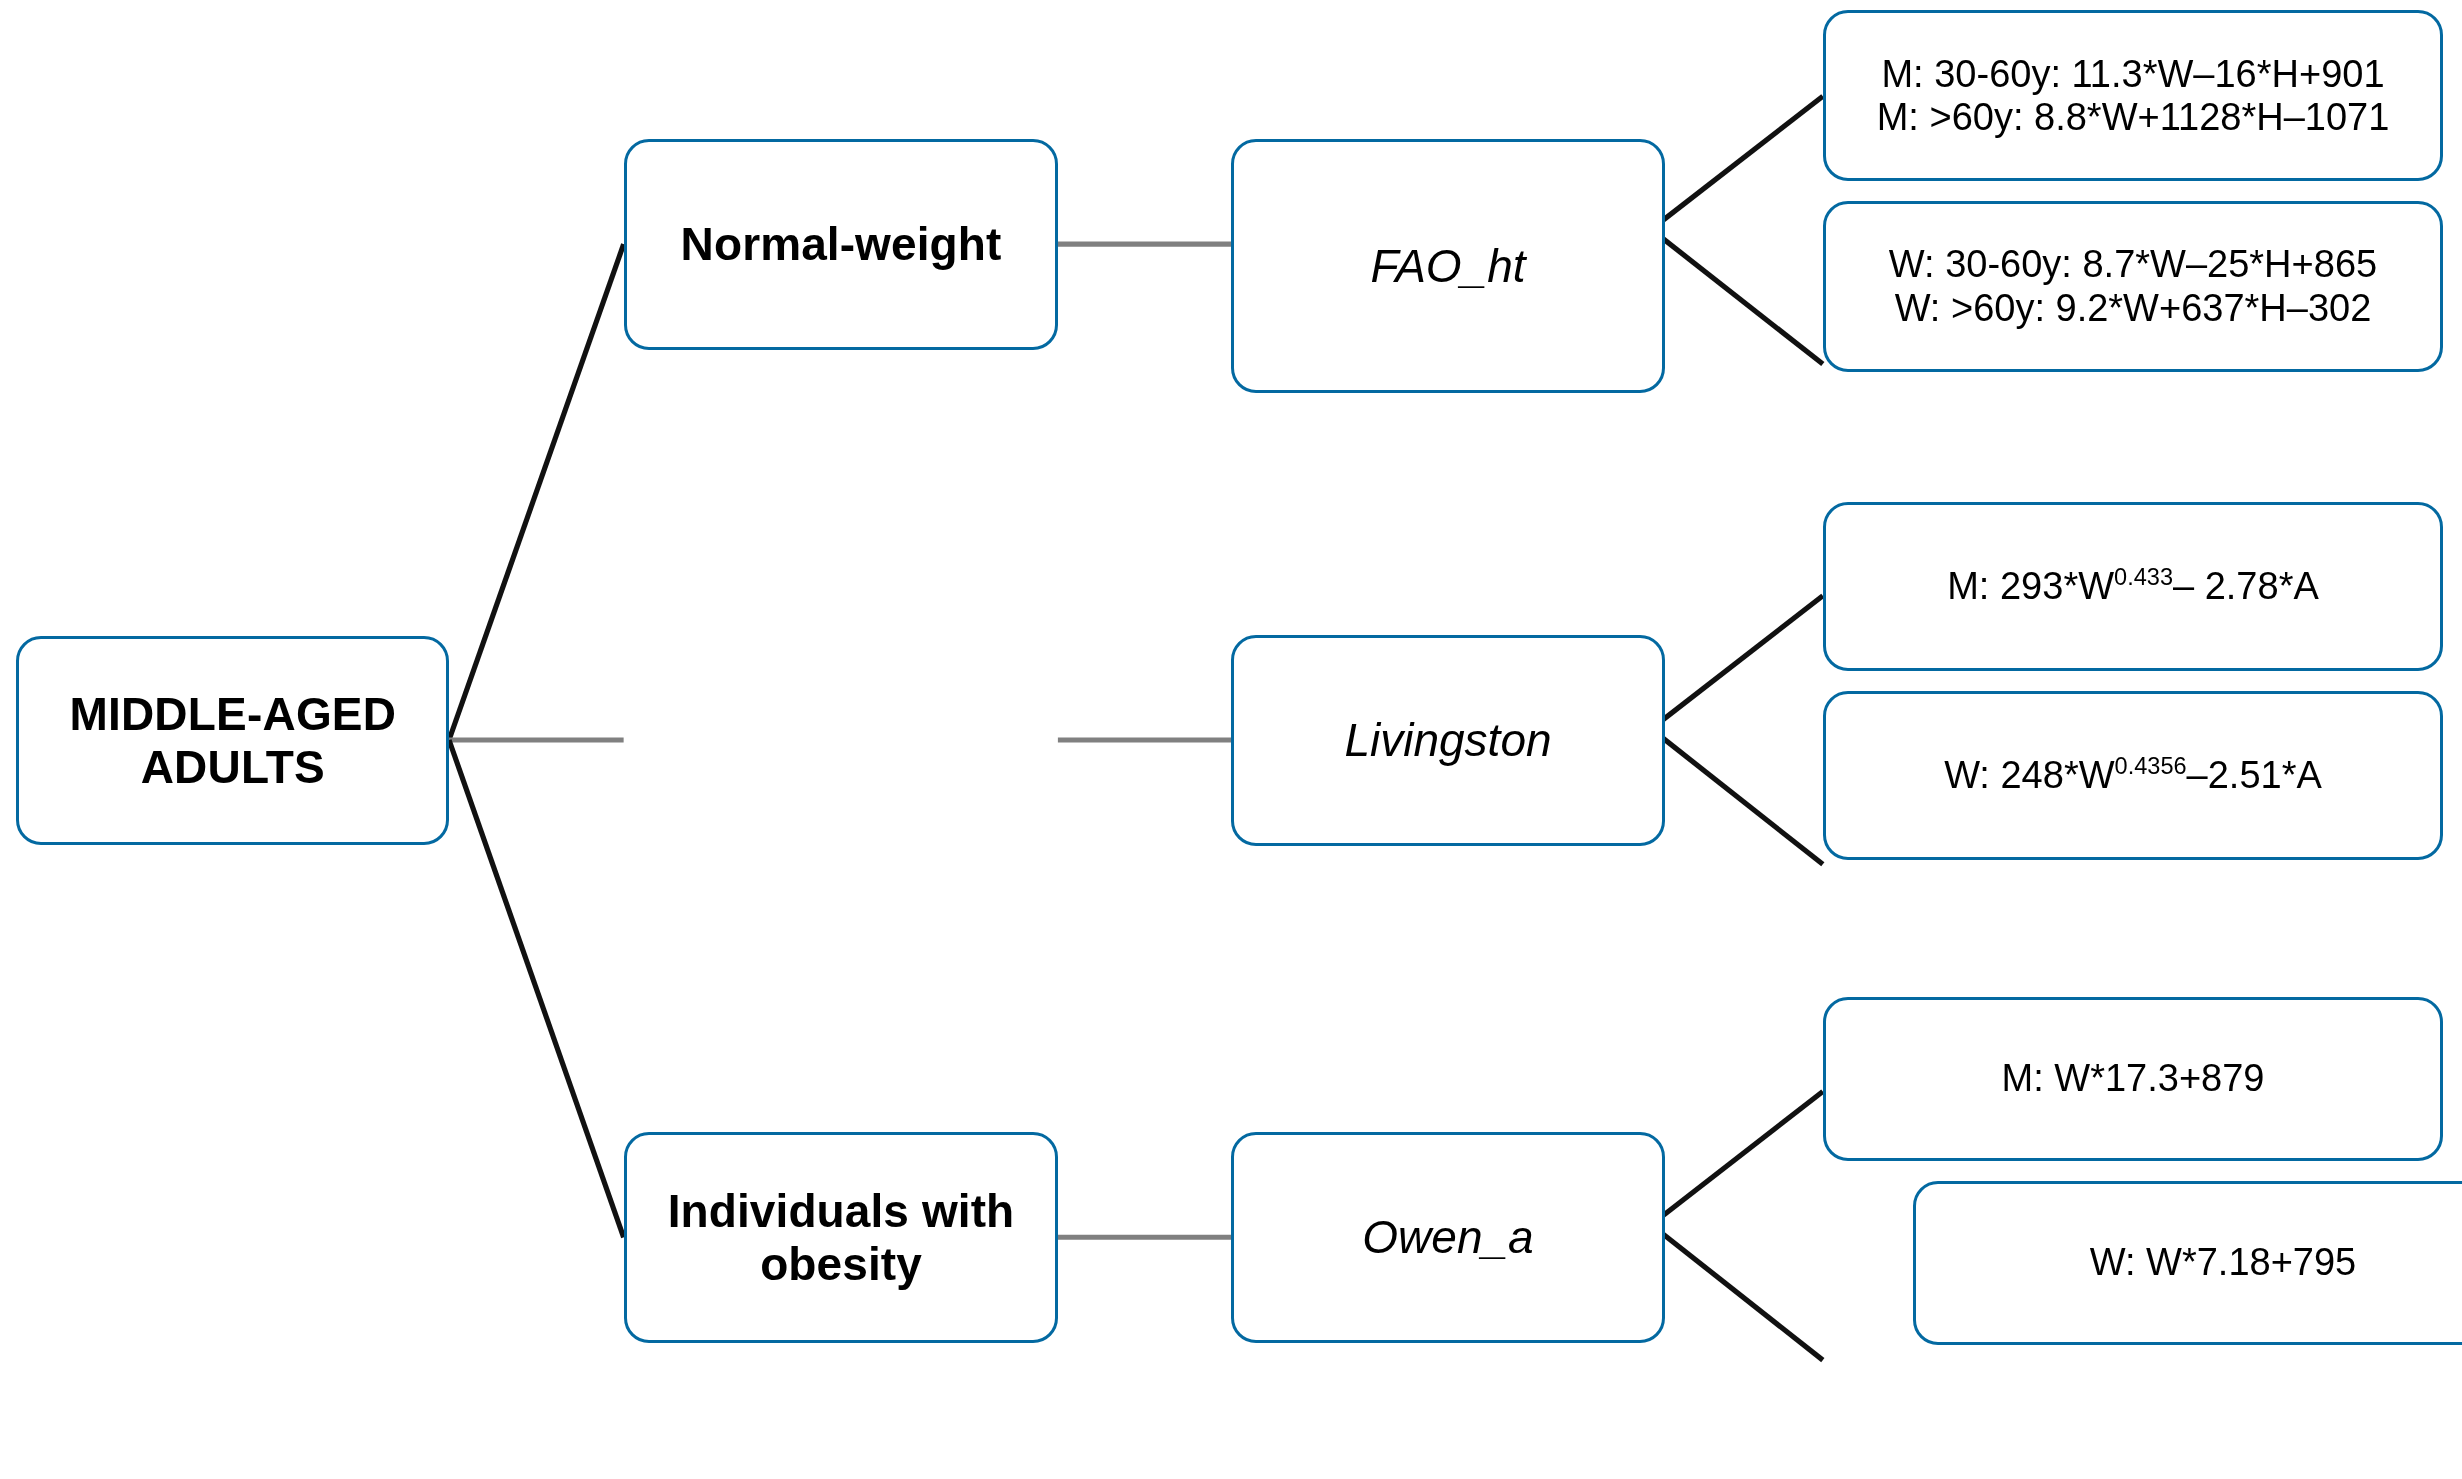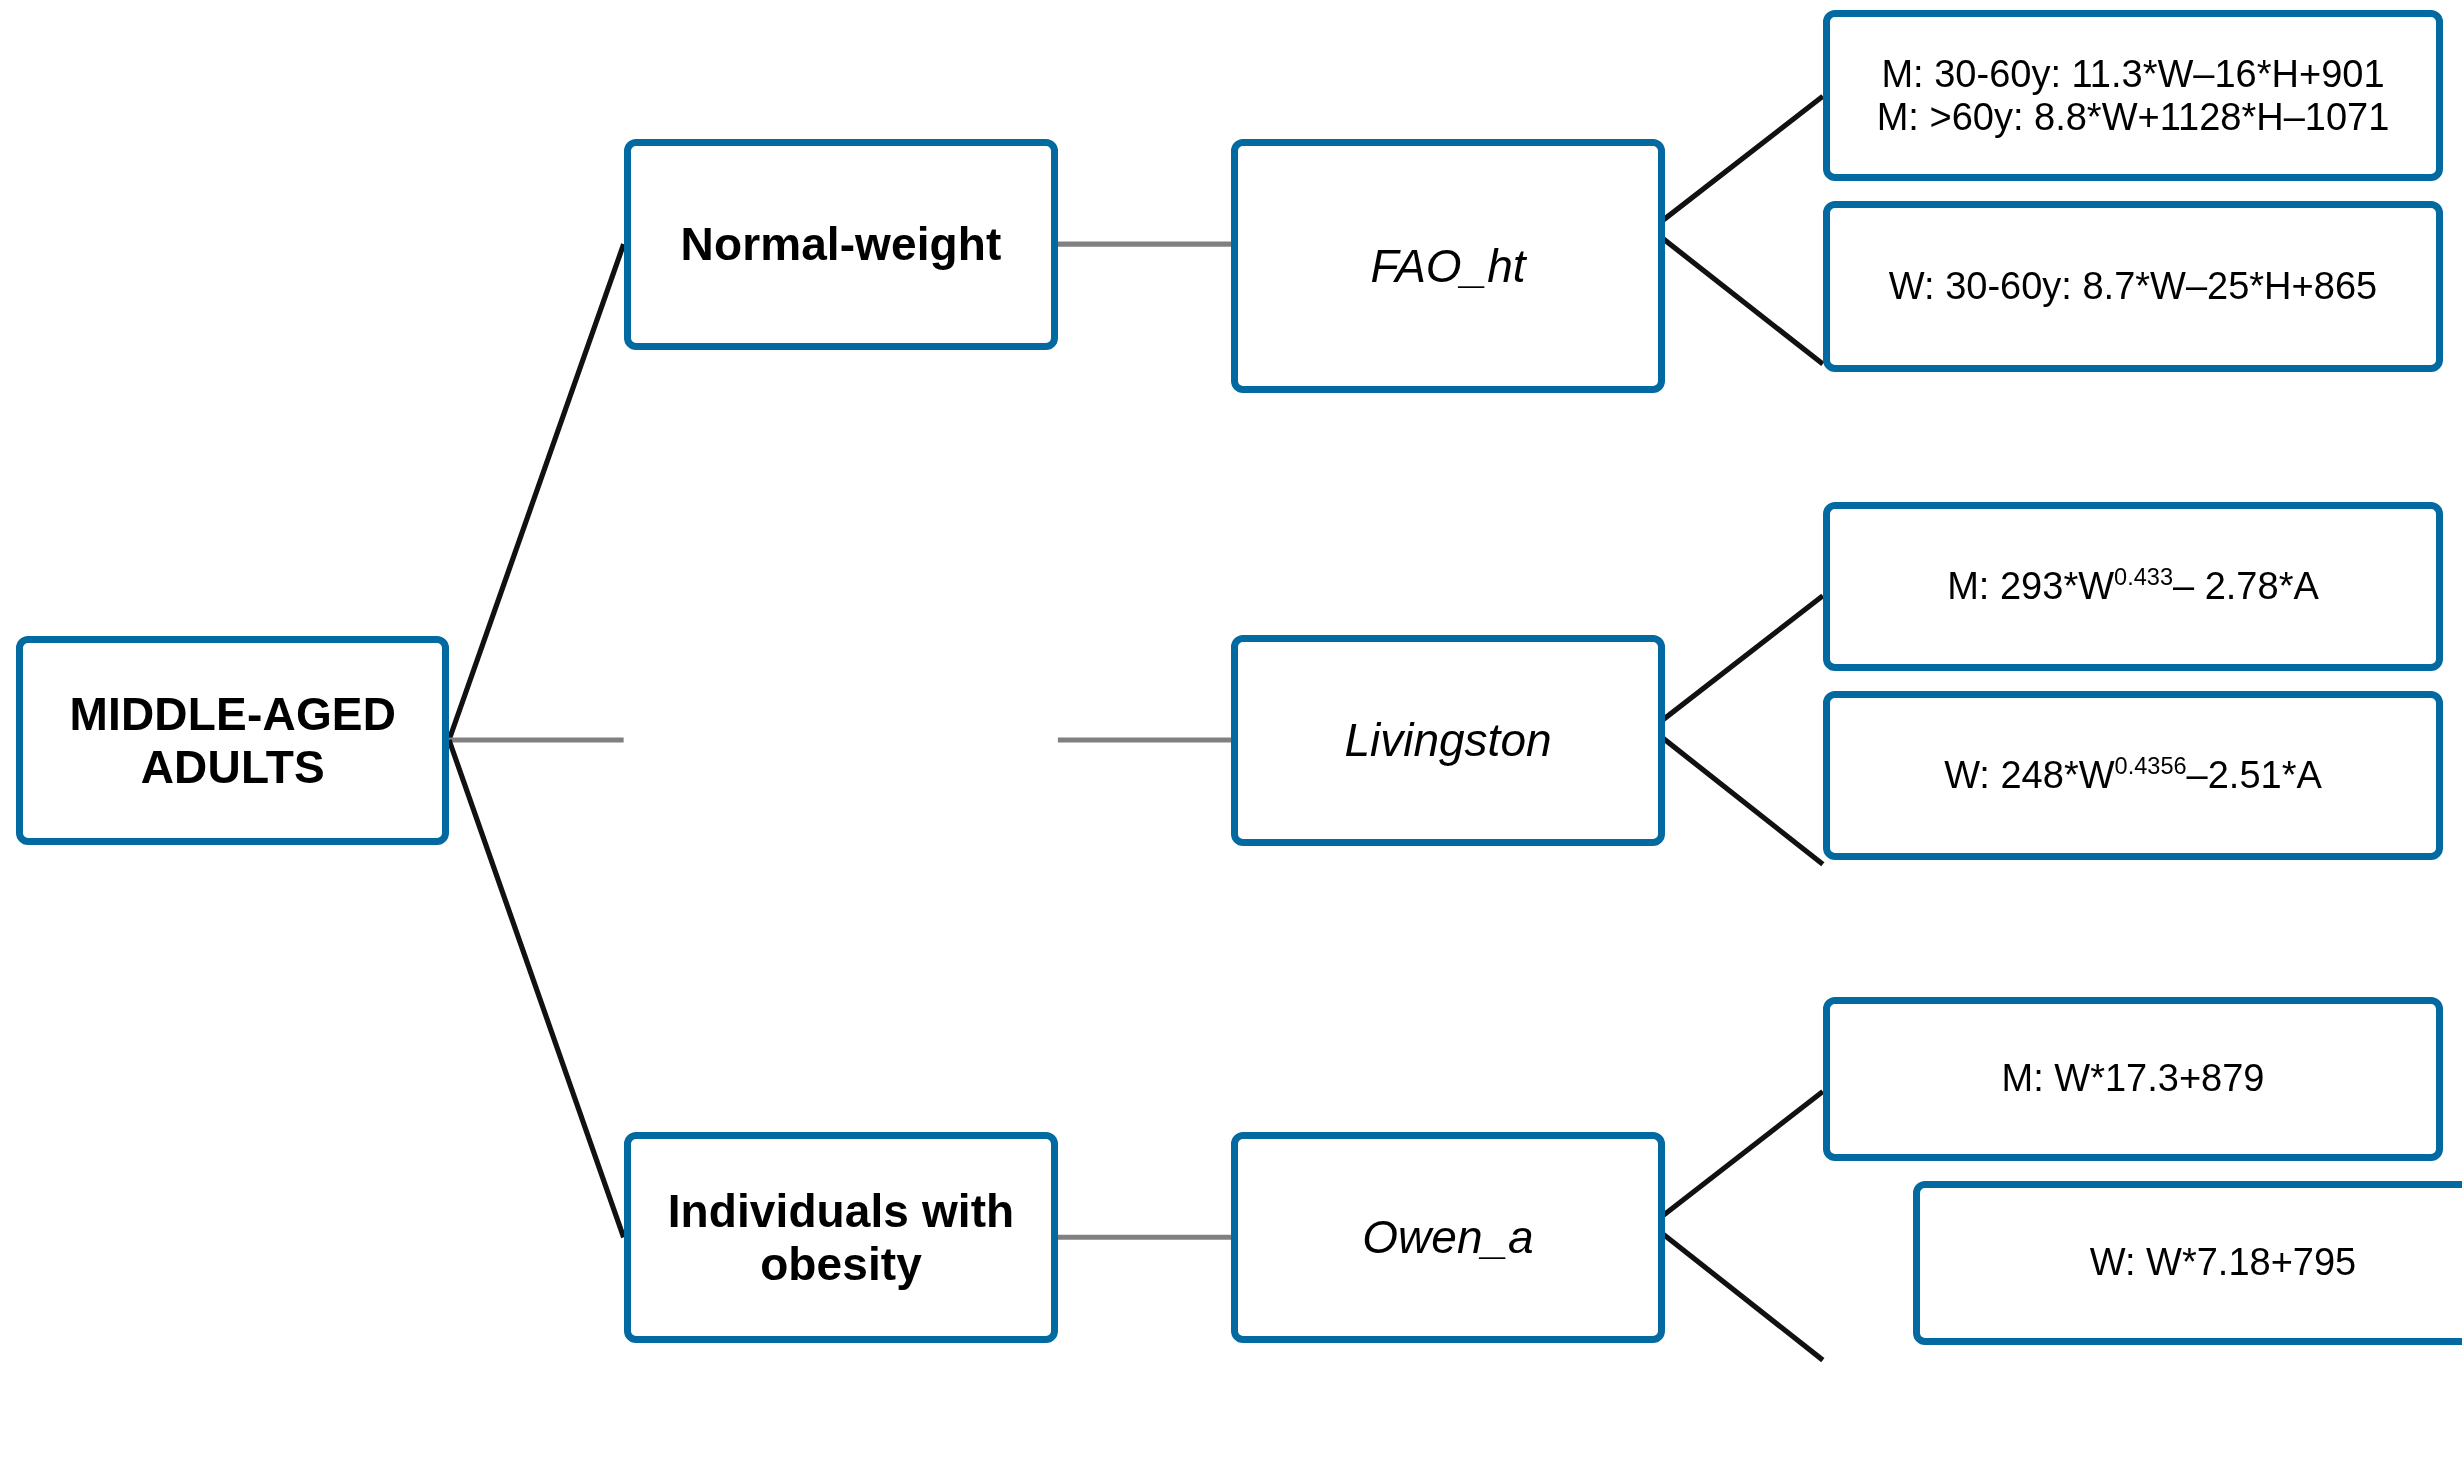--- a/index.html
+++ b/index.html
@@ -21,22 +21,22 @@
     left: 0;
     top: 0;
     width: 2462px;
     height: 1480px;
     pointer-events: none;
   }
   .node {
     position: absolute;
     box-sizing: border-box;
     background: #ffffff;
-    border: 7px solid #0369a1;
-    border-radius: 12px;
+    border: 3px solid #0369a1;
+    border-radius: 25px;
     display: flex;
     align-items: center;
     justify-content: center;
     text-align: center;
     color: #000000;
     z-index: 2;
   }
   .node-inner {
     padding: 0 16.3px;
     line-height: 1.14;
@@ -134,20 +134,21 @@
   <div class="node formula" style="left:1823px; top:10.4px; width:620px; height:171px;">
     <div class="node-inner">
       <span class="line">M: 30-60y:  11.3*W–16*H+901</span>
       <span class="line">M: &gt;60y:  8.8*W+1128*H–1071</span>
     </div>
   </div>
 
   <div class="node formula" style="left:1823px; top:201px; width:620px; height:171px;">
     <div class="node-inner">
       <span class="line">W: 30-60y:  8.7*W–25*H+865</span>
+      <span class="line">W: &gt;60y:  9.2*W+637*H–302</span>
     </div>
   </div>
 
   <div class="node formula" style="left:1823px; top:502px; width:620px; height:169px;">
     <div class="node-inner">
       <span class="line"><span>M: 293*W</span><sup>0.433</sup><span>– 2.78*A</span></span>
     </div>
   </div>
 
   <div class="node formula" style="left:1823px; top:691px; width:620px; height:169px;">

